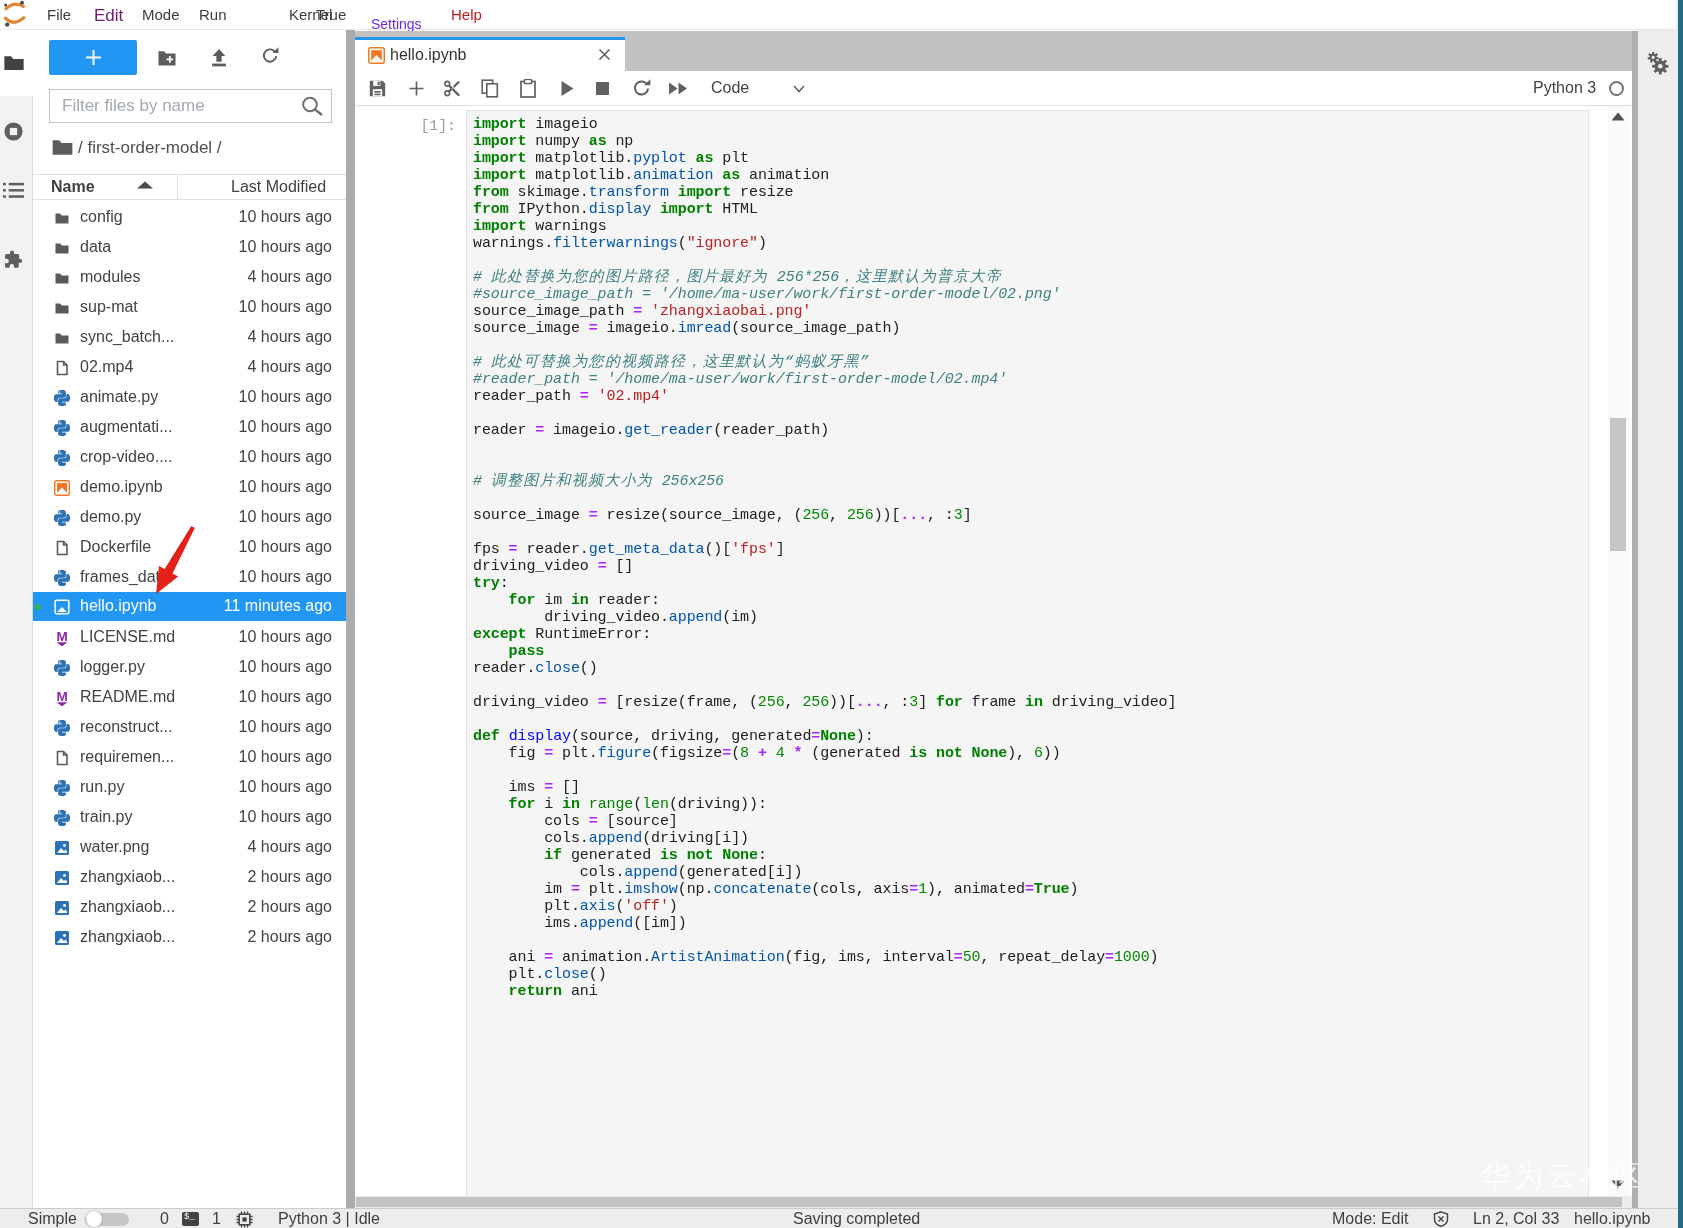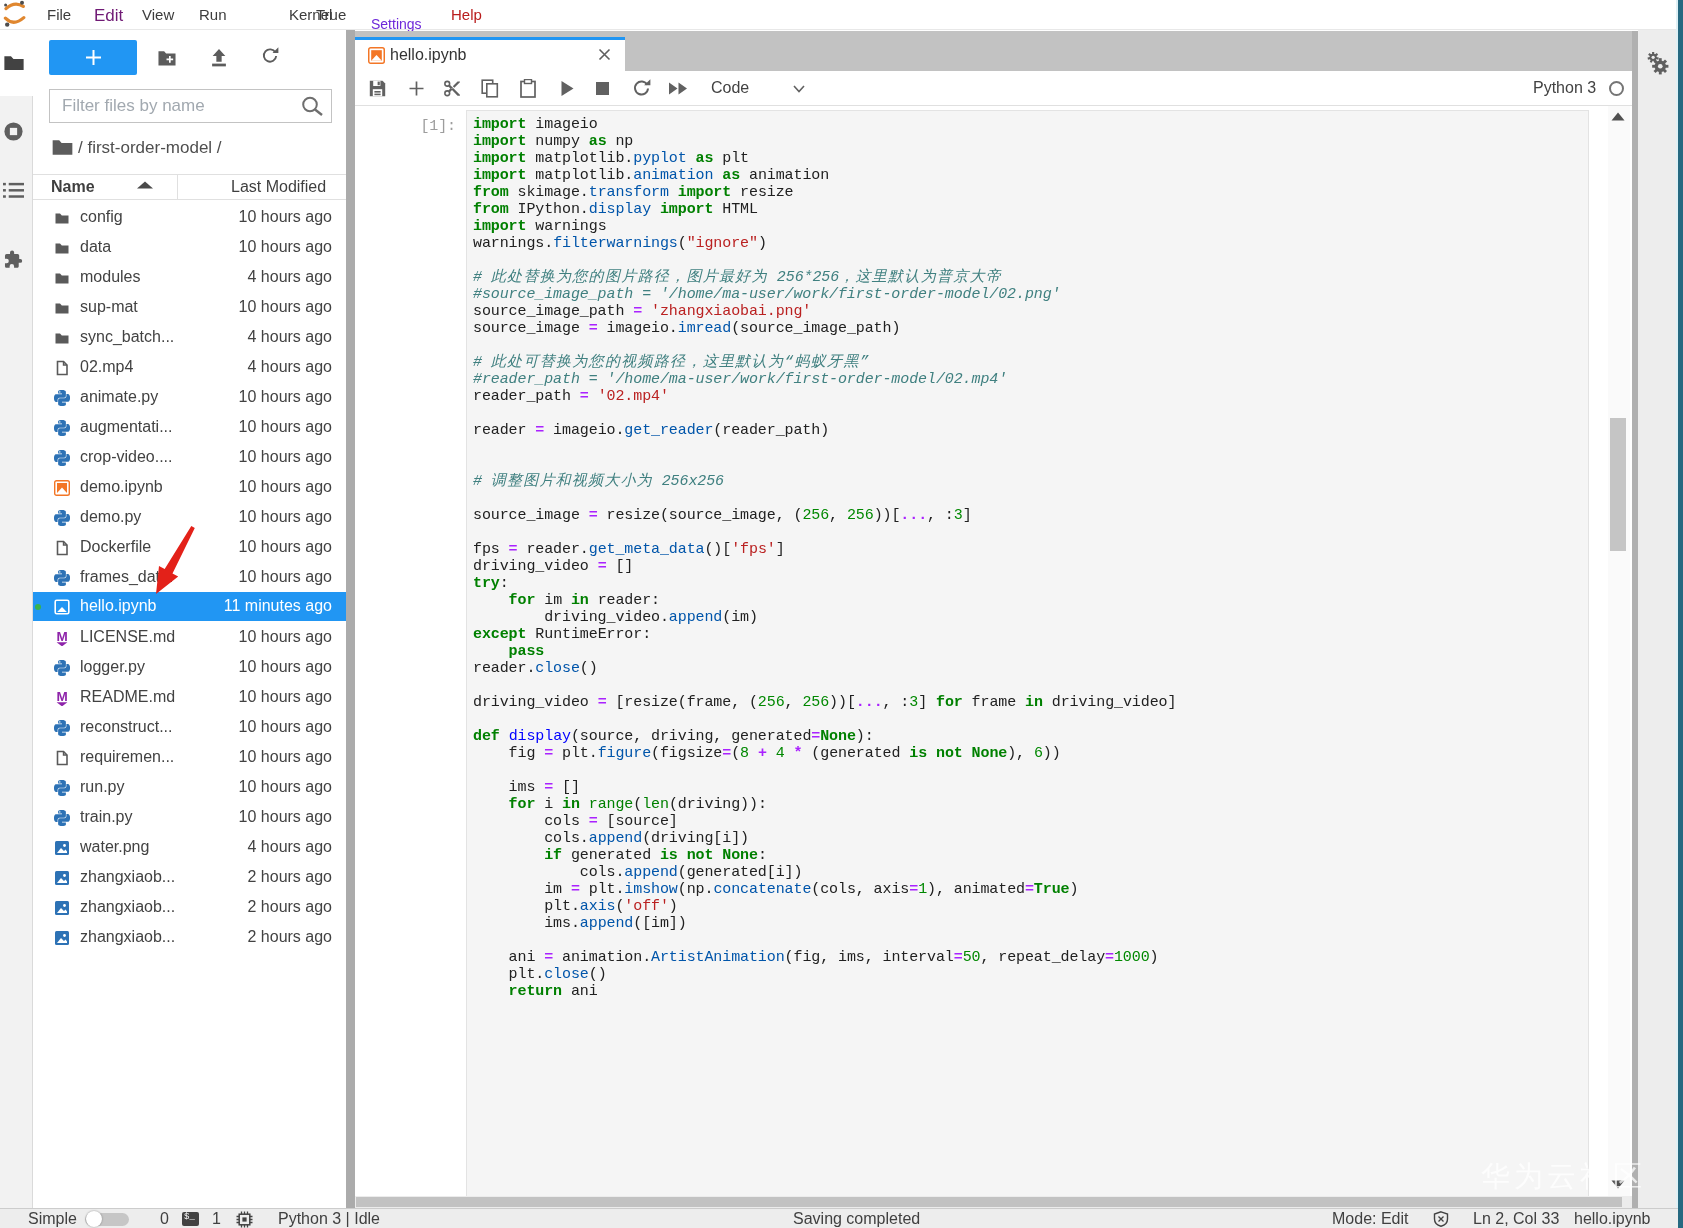--- a/index.html
+++ b/index.html
@@ -28,21 +28,21 @@
 <div class="abs" style="left:0;top:0;width:1683px;height:30px;background:#fff;border-bottom:1px solid #e8e8e8;"></div>
 <svg class="abs" style="left:1px;top:0px" width="28" height="28" viewBox="0 0 28 28">
 <path d="M5 8.6 Q 13.5 0.8 22.3 6.3" fill="none" stroke="#e0872f" stroke-width="3.2" stroke-linecap="round"></path>
 <path d="M4.4 18.2 Q 12.5 26.6 22.8 17.6" fill="none" stroke="#e0872f" stroke-width="3.2" stroke-linecap="round"></path>
 <circle cx="21" cy="2.8" r="2" fill="#4d4d4d"></circle>
 <circle cx="4.6" cy="4.9" r="1.5" fill="#4d4d4d"></circle>
 <circle cx="6.2" cy="24.6" r="2.2" fill="#4d4d4d"></circle>
 </svg>
 <div class="abs" style="left:47px;top:6px;font-size:15px;color:#3c3c3c;">File</div>
 <div class="abs" style="left:94px;top:6px;font-size:17px;color:#701a75;text-align:center;">Edit</div>
-<div class="abs" style="left:142px;top:6px;font-size:15px;color:#3c3c3c;">View</div>
+<div class="abs" style="left:142px;top:6px;font-size:15px;color:#3c3c3c;">Mode</div>
 <div class="abs" style="left:199px;top:6px;font-size:15px;color:#3c3c3c;">Run</div>
 <div class="abs" style="left:249px;top:6px;font-size:15px;color:#3c3c3c;margin-left:40px;">Kernel</div>
 <div class="abs" style="left:316px;top:6px;font-size:15px;color:#3c3c3c;">True</div>
 <div class="abs" style="left:371px;top:16px;font-size:14px;color:#6d28d9;">Settings</div>
 <div class="abs" style="left:451px;top:6px;font-size:15px;color:#b91c1c;">Help</div>
 <div class="abs" style="left:1676px;top:0;width:2px;height:1228px;background:#dff0f5;"></div>
 <div class="abs" style="left:1678px;top:0;width:5px;height:1228px;background:#266981;"></div>
 <div class="abs" style="left:0;top:30px;width:33px;height:1178px;background:#f2f2f2;border-right:1px solid #dadada;"></div>
 <div class="abs" style="left:0;top:30px;width:33px;height:66px;background:#fff;"></div>
 <svg class="abs" style="left:3px;top:52px" width="22" height="21" viewBox="0 0 16 15">

